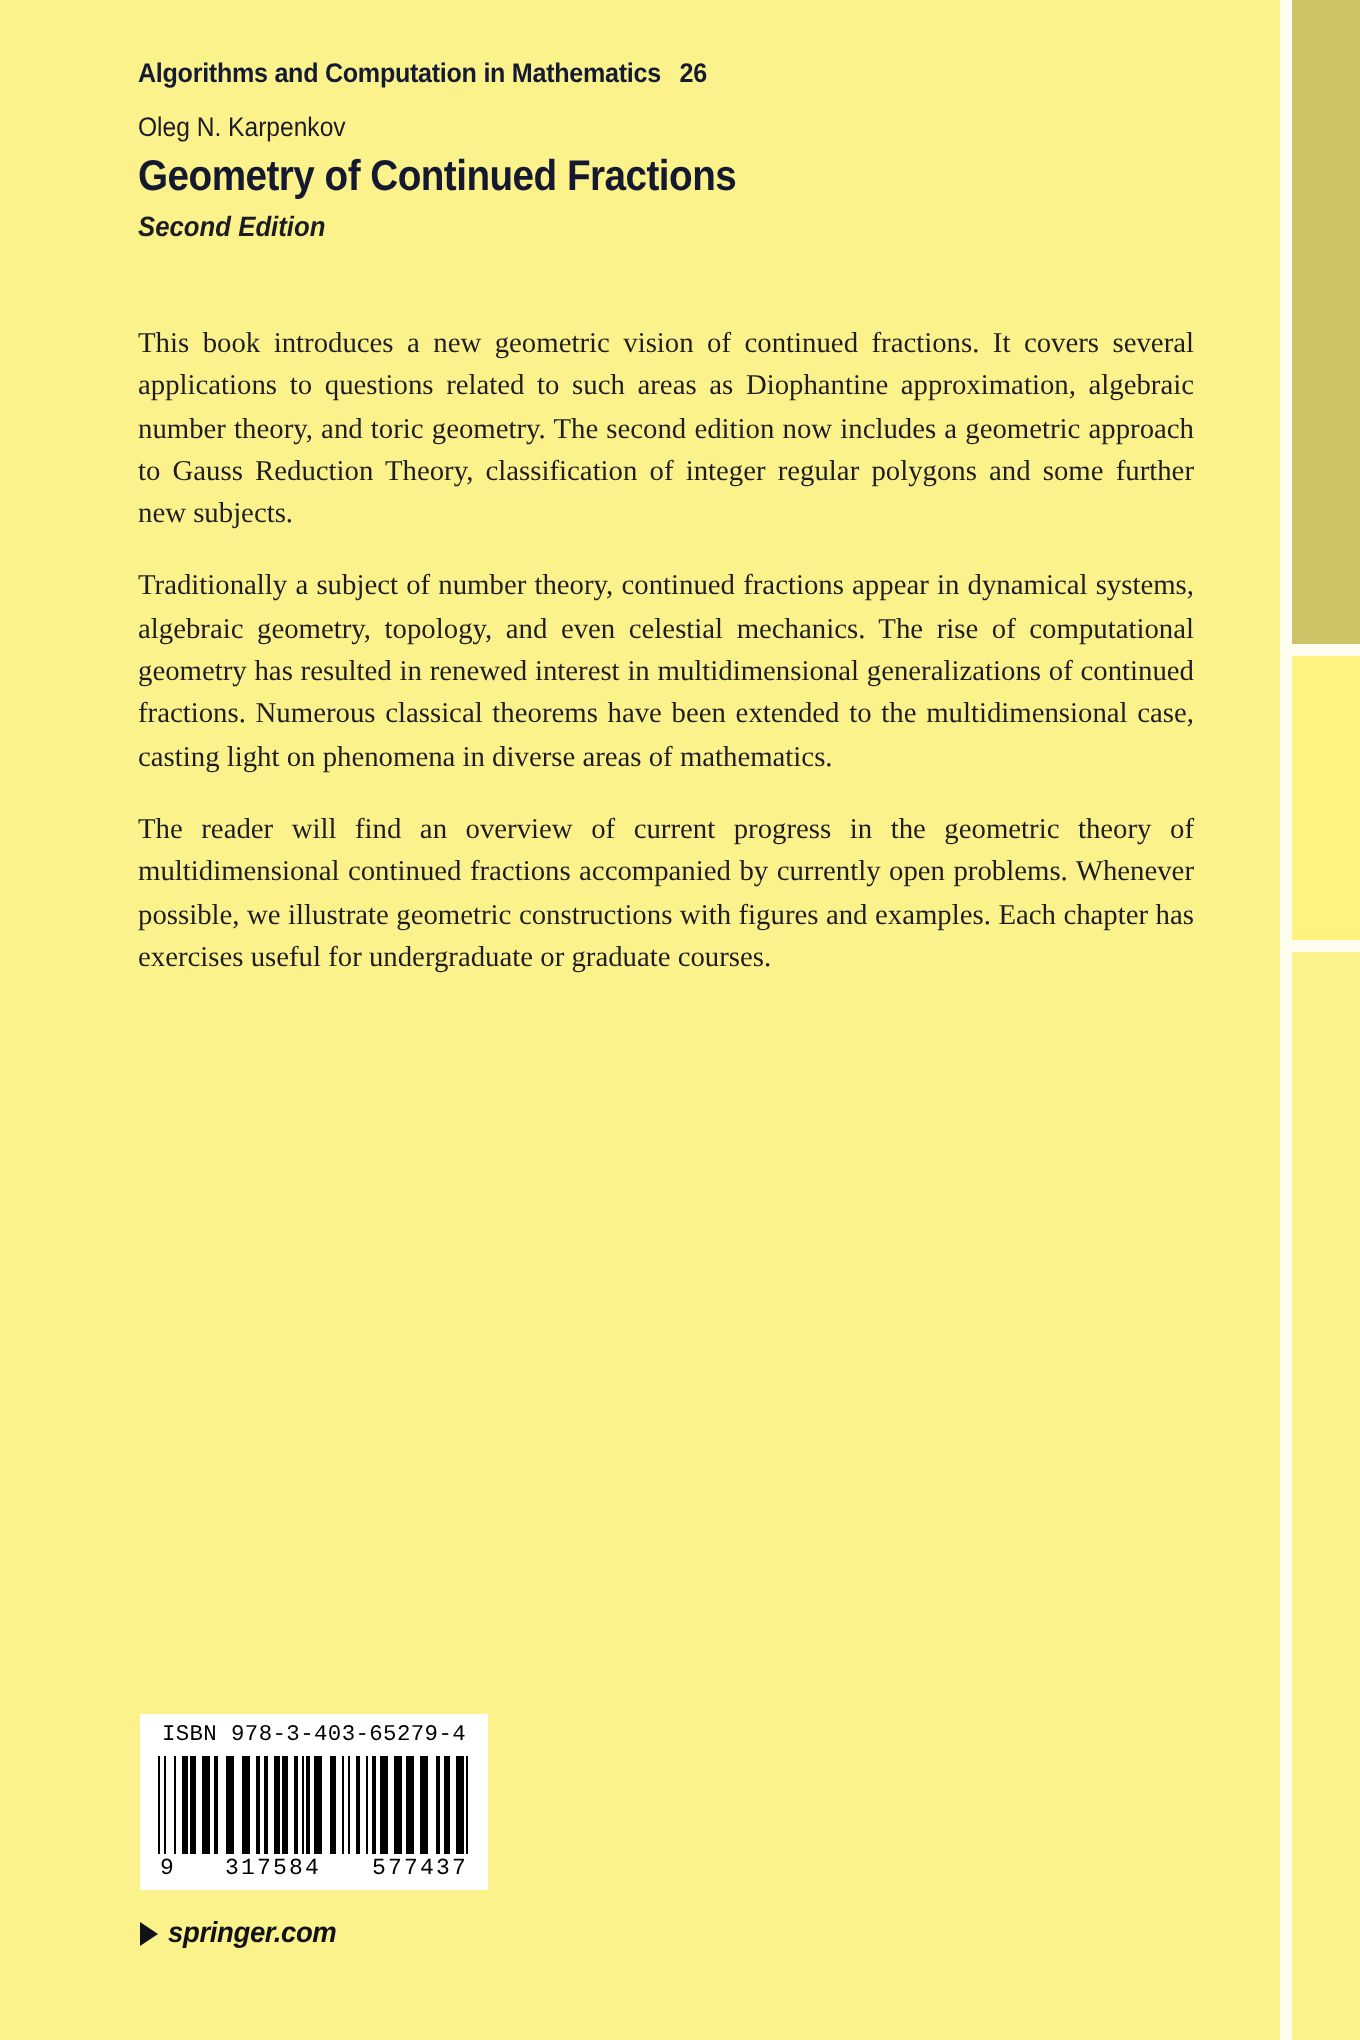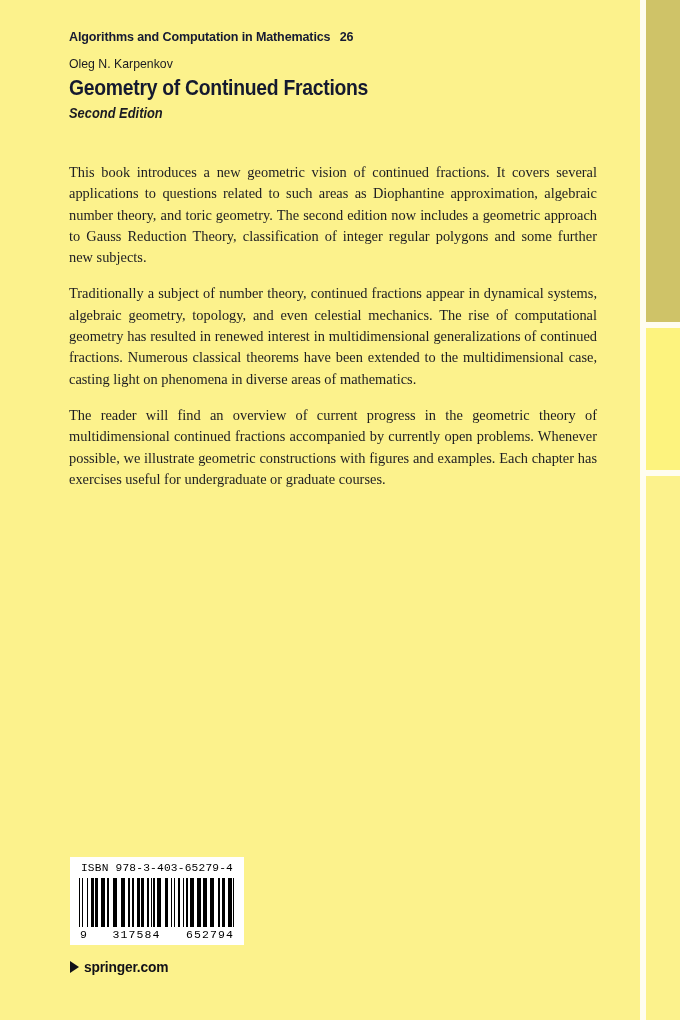--- a/index.html
+++ b/index.html
@@ -189,20 +189,21 @@
   }
 
   
   .springer-logo {
     position: absolute;
     left: 70px;
     top: 959px;
     display: flex;
     align-items: center;
     gap: 5px;
+    font-style: italic;
   }
   .logo-triangle {
     width: 0;
     height: 0;
     border-left: 9px solid #111118;
     border-top: 6px solid transparent;
     border-bottom: 6px solid transparent;
   }
   .logo-text {
     font-family: "Liberation Sans", sans-serif;
@@ -305,21 +306,21 @@
         <div class="bar" style="width: 1.73913%;"></div>
         <div class="gap" style="width: 1.73913%;"></div>
         <div class="bar" style="width: 1.73913%;"></div>
         <div class="bar" style="width: 0.869565%;"></div>
         <div class="gap" style="width: 0.869565%;"></div>
         <div class="bar" style="width: 0.869565%;"></div>
       </div>
     <div class="bar-digits">
       <span>9</span>
       <span class="grp">317584</span>
-      <span class="grp">652794</span>
+      <span class="grp">577437</span>
     </div>
   </div>
 
   <div class="springer-logo">
     <span class="logo-triangle"></span>
     <span class="logo-text">springer.com</span>
   </div>
 
 </div>
 

